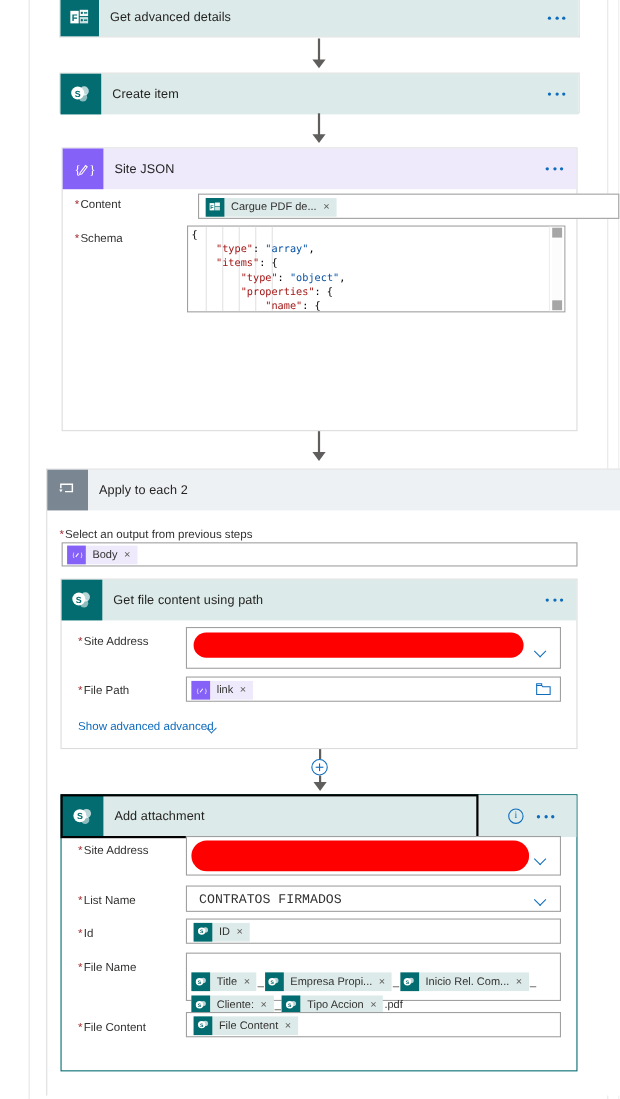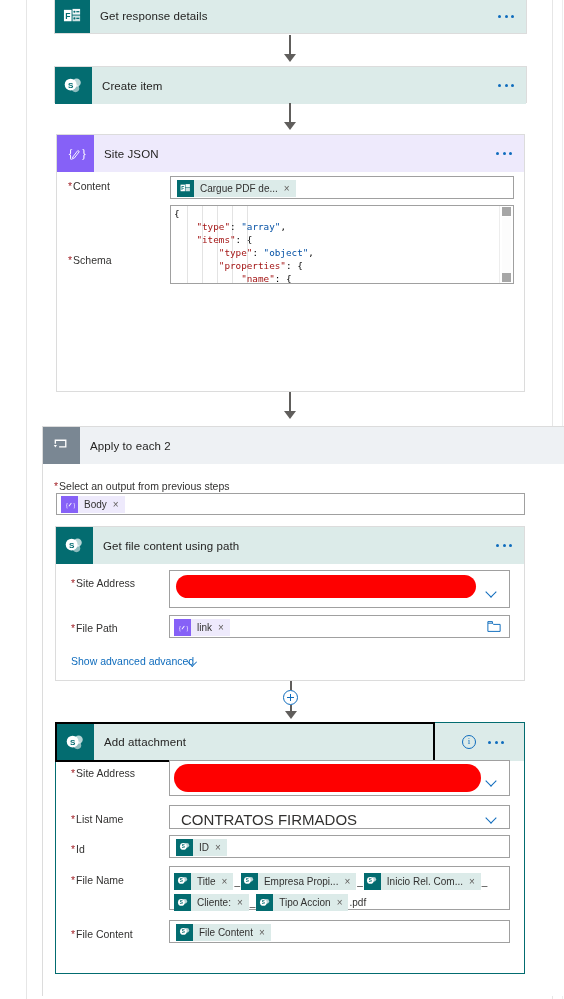--- a/index.html
+++ b/index.html
@@ -79,21 +79,21 @@
   .sb .thumb{position:absolute;left:2px;width:9px;background:#cdcdcd;}
   .sb .ar{position:absolute;left:2px;width:9px;height:9px;background:#a6a6a6;}
 
   .btn{position:absolute;box-sizing:border-box;border:1px solid #8a8886;background:#fff;
        font-size:11px;color:#323130;display:flex;align-items:center;justify-content:center;}
   .link{position:absolute;font-size:10.5px;color:#0f6cbd;}
 
   .sel-outline{position:absolute;border:2.2px solid #000;box-sizing:border-box;}
   .info-ic{position:absolute;width:14px;height:14px;border:1.3px solid #0f6cbd;border-radius:50%;box-sizing:border-box;
            color:#0f6cbd;font-size:9px;line-height:11px;text-align:center;font-family:"Liberation Serif",serif;}
-  .plain{font-size:15px;color:#323130;}
+  .plain{font-size:12px;color:#323130;font-family:Liberation Mono, monospace;}
 </style>
 </head>
 <body>
 
 <div class="canvas">
 
   <div class="divider-left"></div>
   <div class="divider-right"></div>
   <div class="divider-right2"></div>
 
@@ -104,21 +104,21 @@
           <rect x="1" y="3" width="8" height="12" fill="#fff"></rect>
           <text x="5" y="12.5" font-size="9" font-family="Liberation Sans, sans-serif" font-weight="bold" fill="#036c70" text-anchor="middle">F</text>
           <rect x="10" y="2" width="8" height="6" fill="#fff" opacity=".95"></rect>
           <rect x="10" y="9" width="8" height="6" fill="#fff" opacity=".8"></rect>
           <circle cx="12" cy="5" r="1.1" fill="#036c70"></circle>
           <rect x="14" y="4.3" width="3.2" height="1.3" fill="#036c70"></rect>
           <circle cx="12" cy="12" r="1.1" fill="#036c70"></circle>
           <rect x="14" y="11.3" width="3.2" height="1.3" fill="#036c70"></rect>
         </svg>
       </div>
-      <div class="title">Get response details</div>
+      <div class="title">Get advanced details</div>
       <div class="ellipsis">
           <i></i>
           <i></i>
           <i></i>
         </div>
     </div>
   </div>
 
   <div class="conn" style="left:289px;top:35px;height:21px;"></div>
   <div class="arrowhead" style="left:284px;top:54px;"></div>
@@ -160,37 +160,37 @@
           <i></i>
           <i></i>
         </div>
     </div>
 
     <div class="frow" style="left:11px;top:45px;">
       <div class="flabel" style="width:104px;">
         <span class="req">*</span><span>Content</span>
       </div>
     </div>
-    <div class="fbox" style="position:absolute;left:113px;top:41px;width:344px;height:23px;">
+    <div class="fbox" style="position:absolute;left:123px;top:41px;width:383px;height:23px;">
       <span class="token" style="position:absolute;left:6px;top:2.5px;">
         <span class="tk-ic" style="background:#036c70;">
           <svg width="11" height="11" viewBox="0 0 20 20">
             <rect x="1" y="3" width="8" height="12" fill="#fff"></rect>
             <text x="5" y="12.5" font-size="9" font-family="Liberation Sans, sans-serif" font-weight="bold" fill="#036c70" text-anchor="middle">F</text>
             <rect x="10" y="2" width="8" height="6" fill="#fff" opacity=".95"></rect>
             <rect x="10" y="9" width="8" height="6" fill="#fff" opacity=".8"></rect>
           </svg>
         </span>
         <span class="tk-tx">Cargue PDF de...</span>
         <span class="tk-x">×</span>
       </span>
     </div>
 
     <div class="frow" style="left:11px;top:76px;">
-      <div class="flabel" style="width:104px;margin-top:43px;">
+      <div class="flabel" style="width:104px;">
         <span class="req">*</span><span>Schema</span>
       </div>
     </div>
 
     <div class="code" style="left:113px;top:70px;width:344px;height:79px;">
       <div class="gutterline" style="left:16px;"></div>
       <div class="gutterline" style="left:31px;"></div>
       <div class="gutterline" style="left:46px;"></div>
       <div class="gutterline" style="left:61px;"></div>
       <div class="gutterline" style="left:76px;"></div>
@@ -361,21 +361,21 @@
             </svg>
           </span>
           <span class="tk-tx">ID</span>
           <span class="tk-x">×</span>
         </span>
       </div>
 
       <div class="flabel" style="position:absolute;left:15px;top:151px;">
         <span class="req">*</span><span>File Name</span>
       </div>
-      <div class="fbox" style="position:absolute;left:113px;top:143px;width:341px;height:44px;padding:3px 4px;">
+      <div class="fbox" style="position:absolute;left:113px;top:143px;width:341px;height:44px;padding:15px 4px;">
         <div id="filename-parts" style="line-height:21px;"><span class="token">
               <span class="tk-ic" style="background:#036c70">
                 <svg width="12" height="12" viewBox="0 0 22 22">
                   <circle cx="8" cy="10" r="6.2" fill="#fff"></circle>
                   <circle cx="14.2" cy="8" r="4.4" fill="#fff" opacity=".72"></circle>
                   <text x="8" y="13.6" font-size="8.5" font-family="Liberation Sans, sans-serif" font-weight="bold" fill="#036c70" text-anchor="middle">S</text>
                 </svg>
               </span>
               <span class="tk-tx">Title</span>
               <span class="tk-x">×</span>

